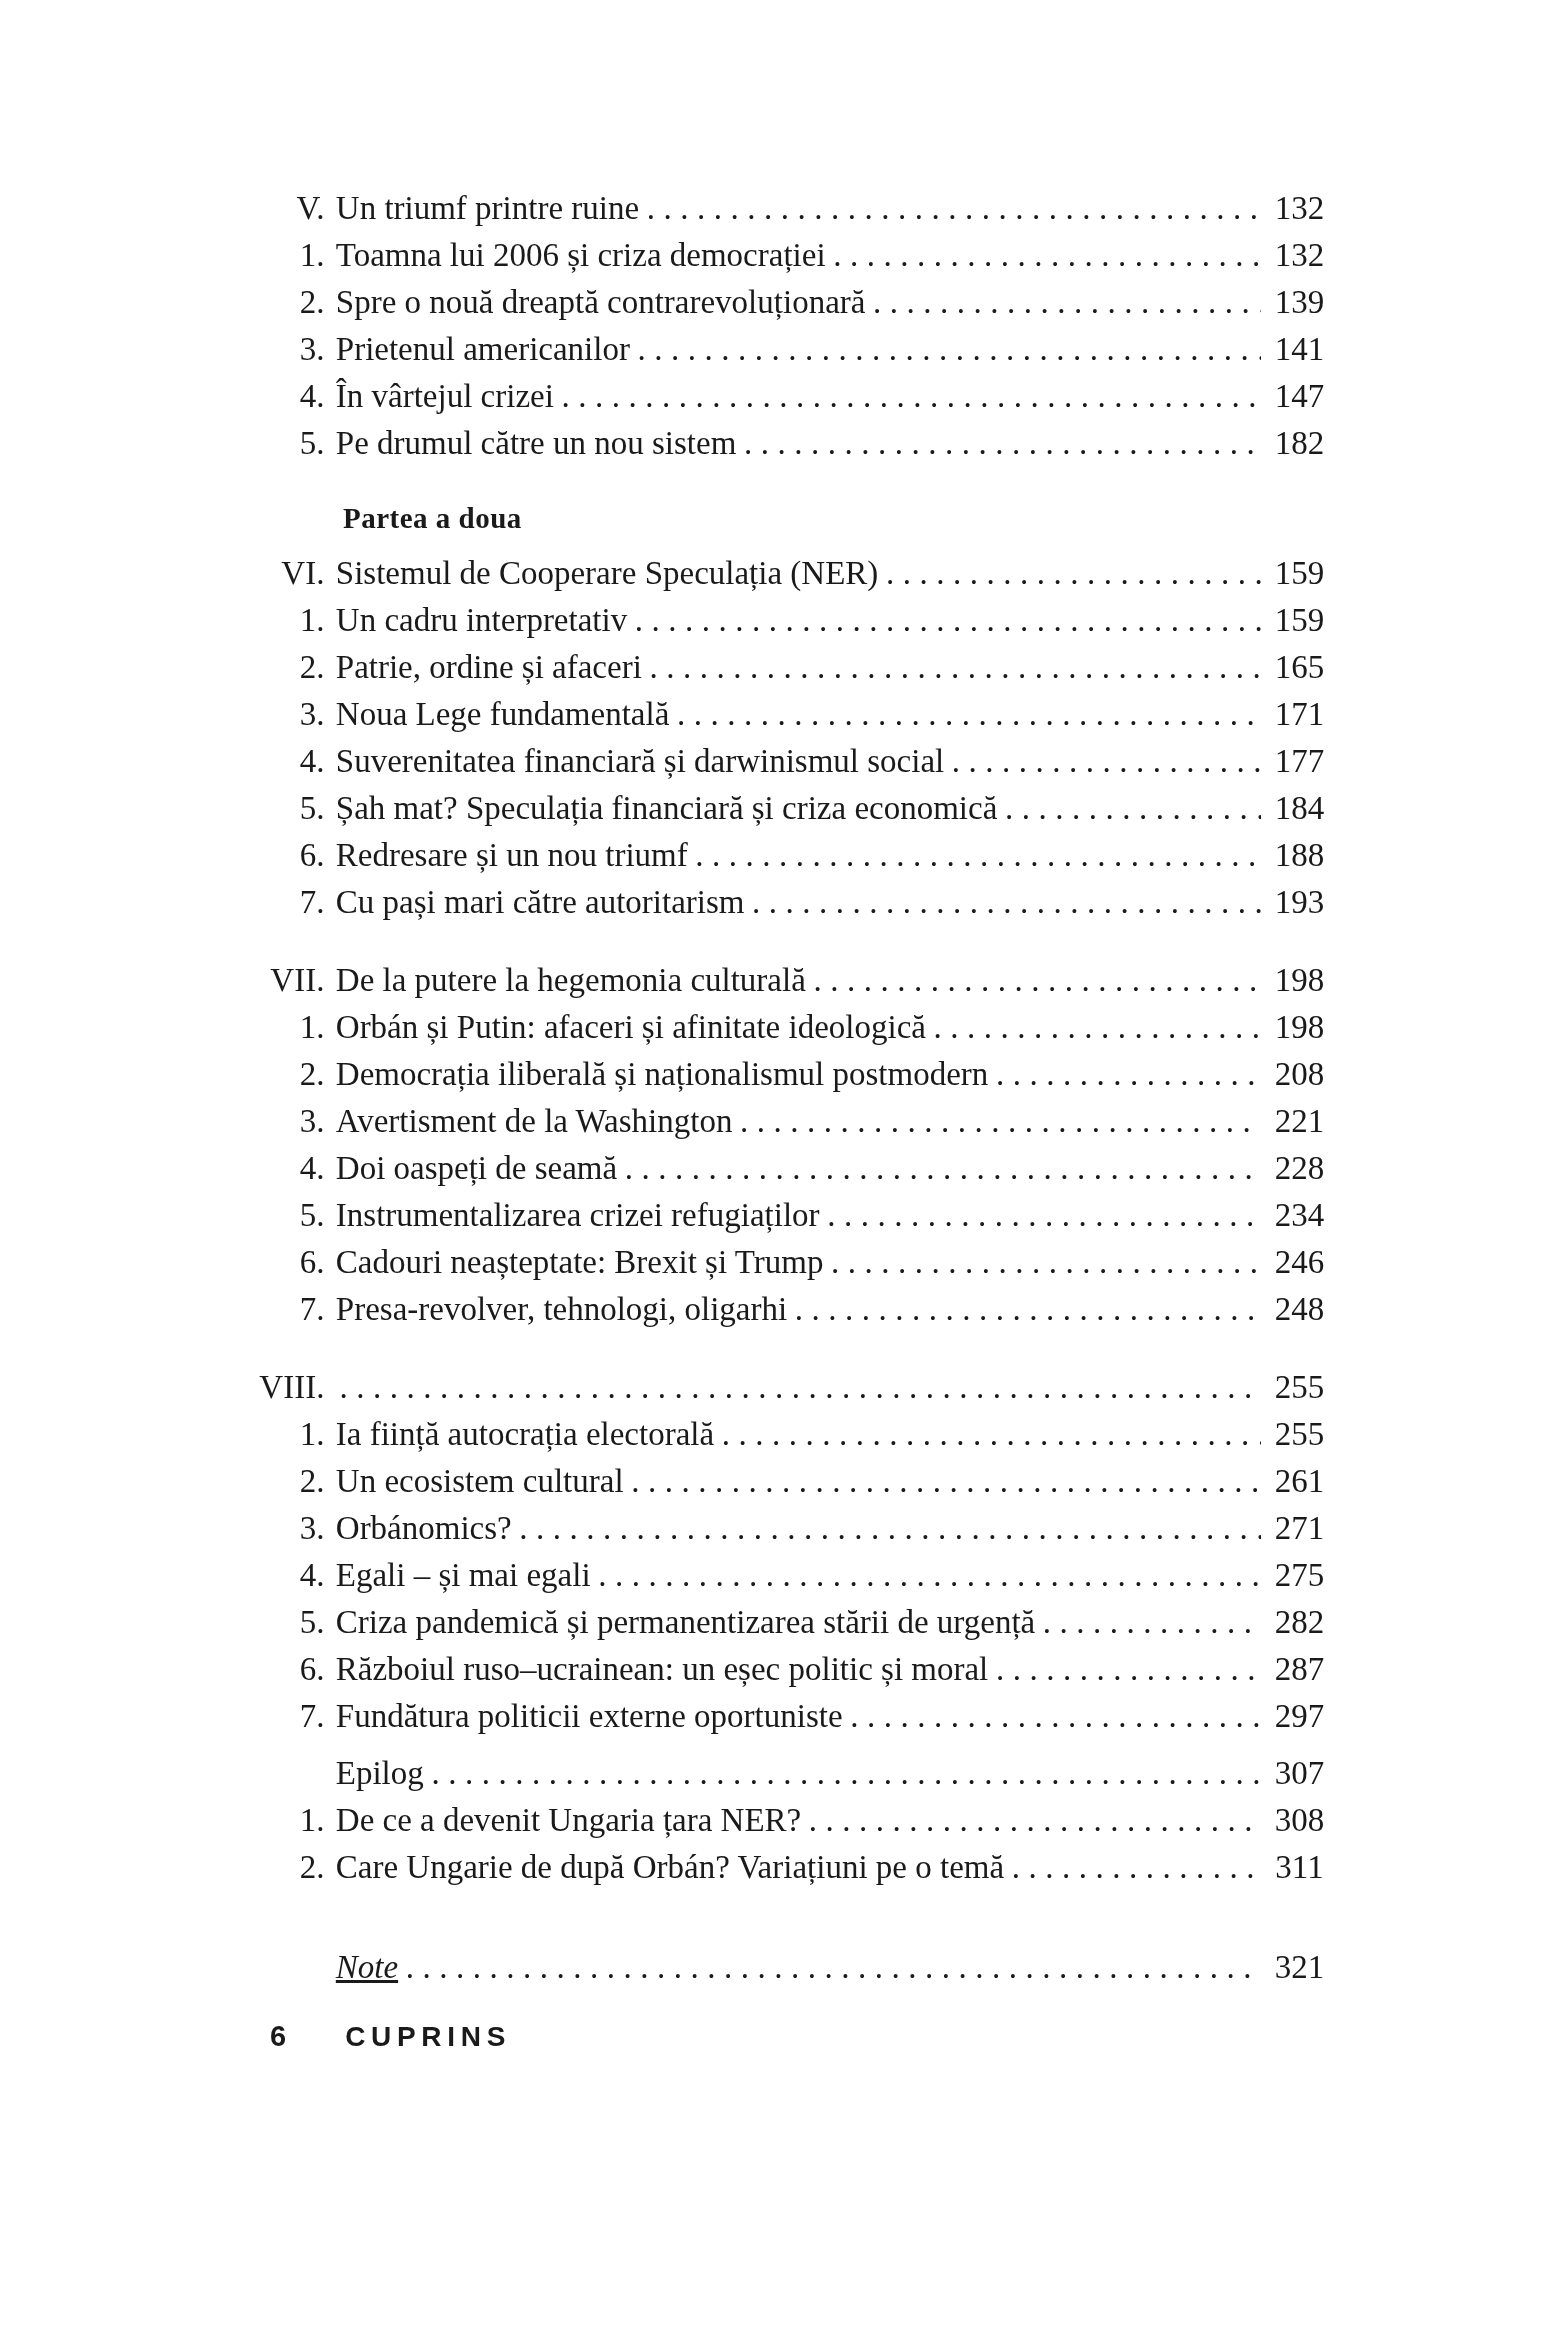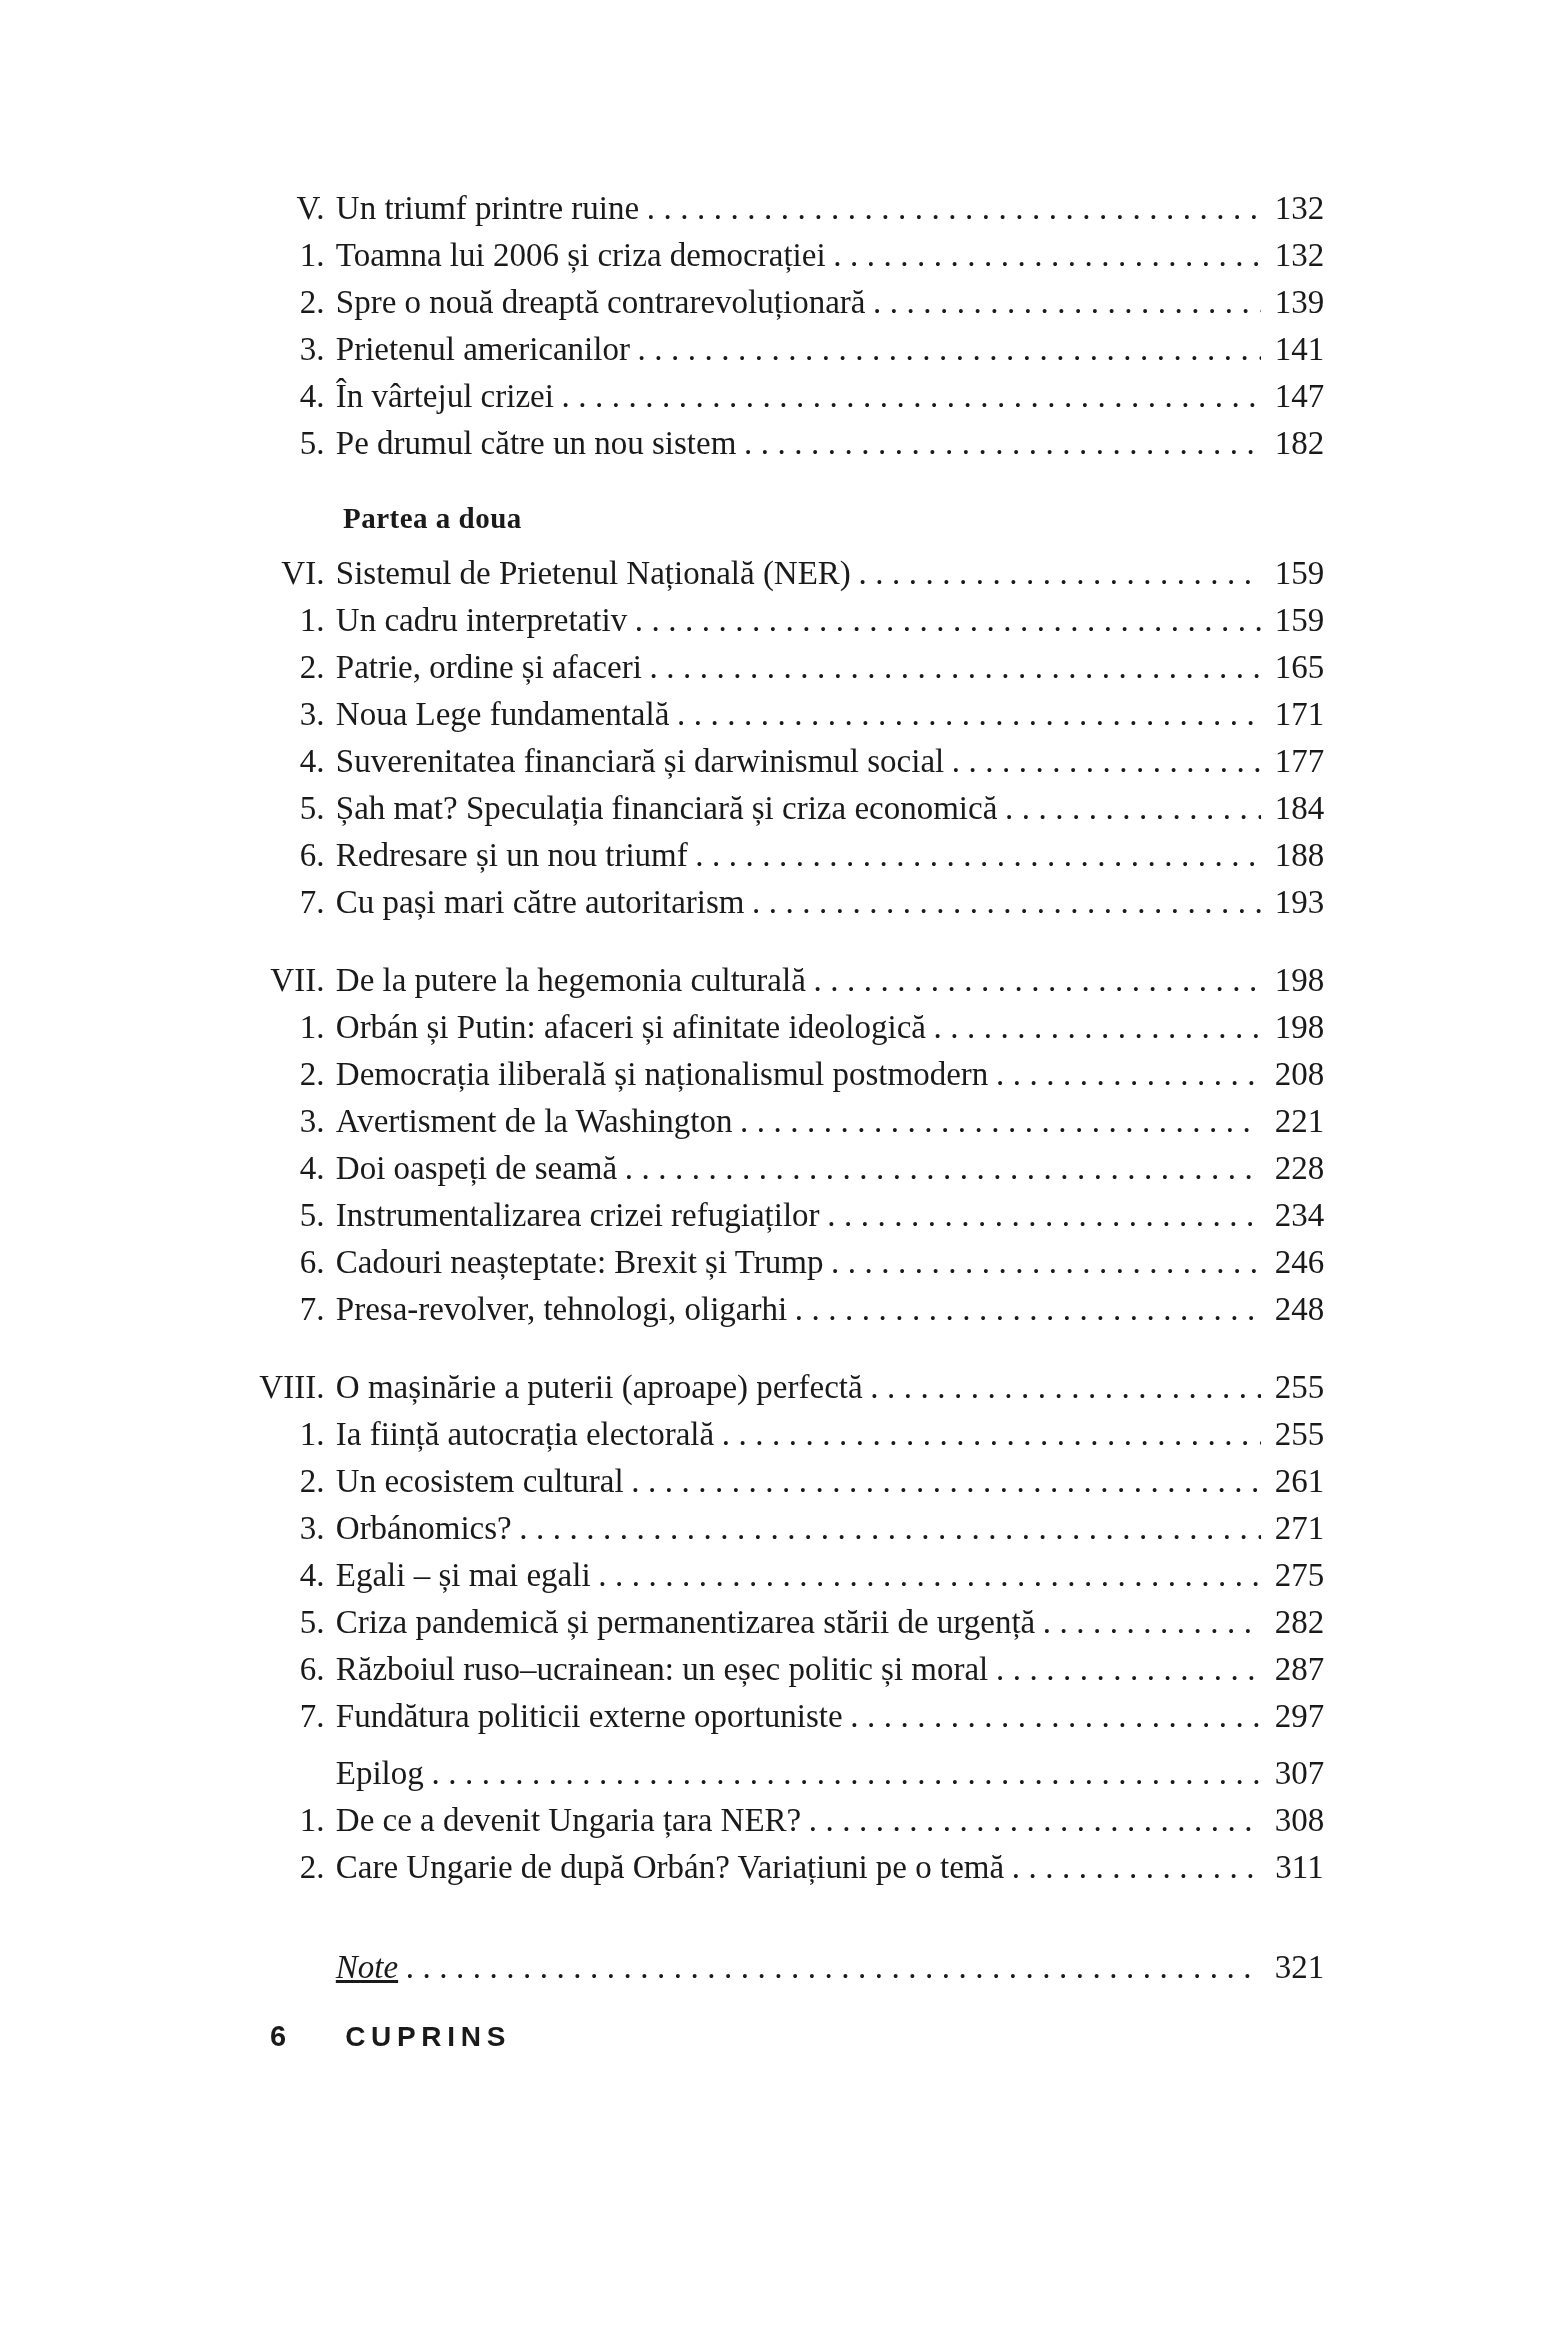--- a/index.html
+++ b/index.html
@@ -135,21 +135,21 @@
           <span class="num">5.</span>
           <span class="title">Pe drumul către un nou sistem</span>
           <span class="dots"></span>
           <span class="pg">182</span>
         </div>
       </div>
       <div class="part-heading">Partea a doua</div>
       <div class="group g1">
         <div class="row">
           <span class="num">VI.</span>
-          <span class="title">Sistemul de Prietenul Națională (NER)</span>
+          <span class="title">Sistemul de Cooperare Speculația (NER)</span>
           <span class="dots"></span>
           <span class="pg">159</span>
         </div>
         <div class="row">
           <span class="num">1.</span>
           <span class="title">Un cadru interpretativ</span>
           <span class="dots"></span>
           <span class="pg">159</span>
         </div>
         <div class="row">
@@ -235,21 +235,20 @@
         <div class="row">
           <span class="num">7.</span>
           <span class="title">Presa-revolver, tehnologi, oligarhi</span>
           <span class="dots"></span>
           <span class="pg">248</span>
         </div>
       </div>
       <div class="group g3">
         <div class="row">
           <span class="num">VIII.</span>
-          <span class="title">O mașinărie a puterii (aproape) perfectă</span>
           <span class="dots"></span>
           <span class="pg">255</span>
         </div>
         <div class="row">
           <span class="num">1.</span>
           <span class="title">Ia ființă autocrația electorală</span>
           <span class="dots"></span>
           <span class="pg">255</span>
         </div>
         <div class="row">

